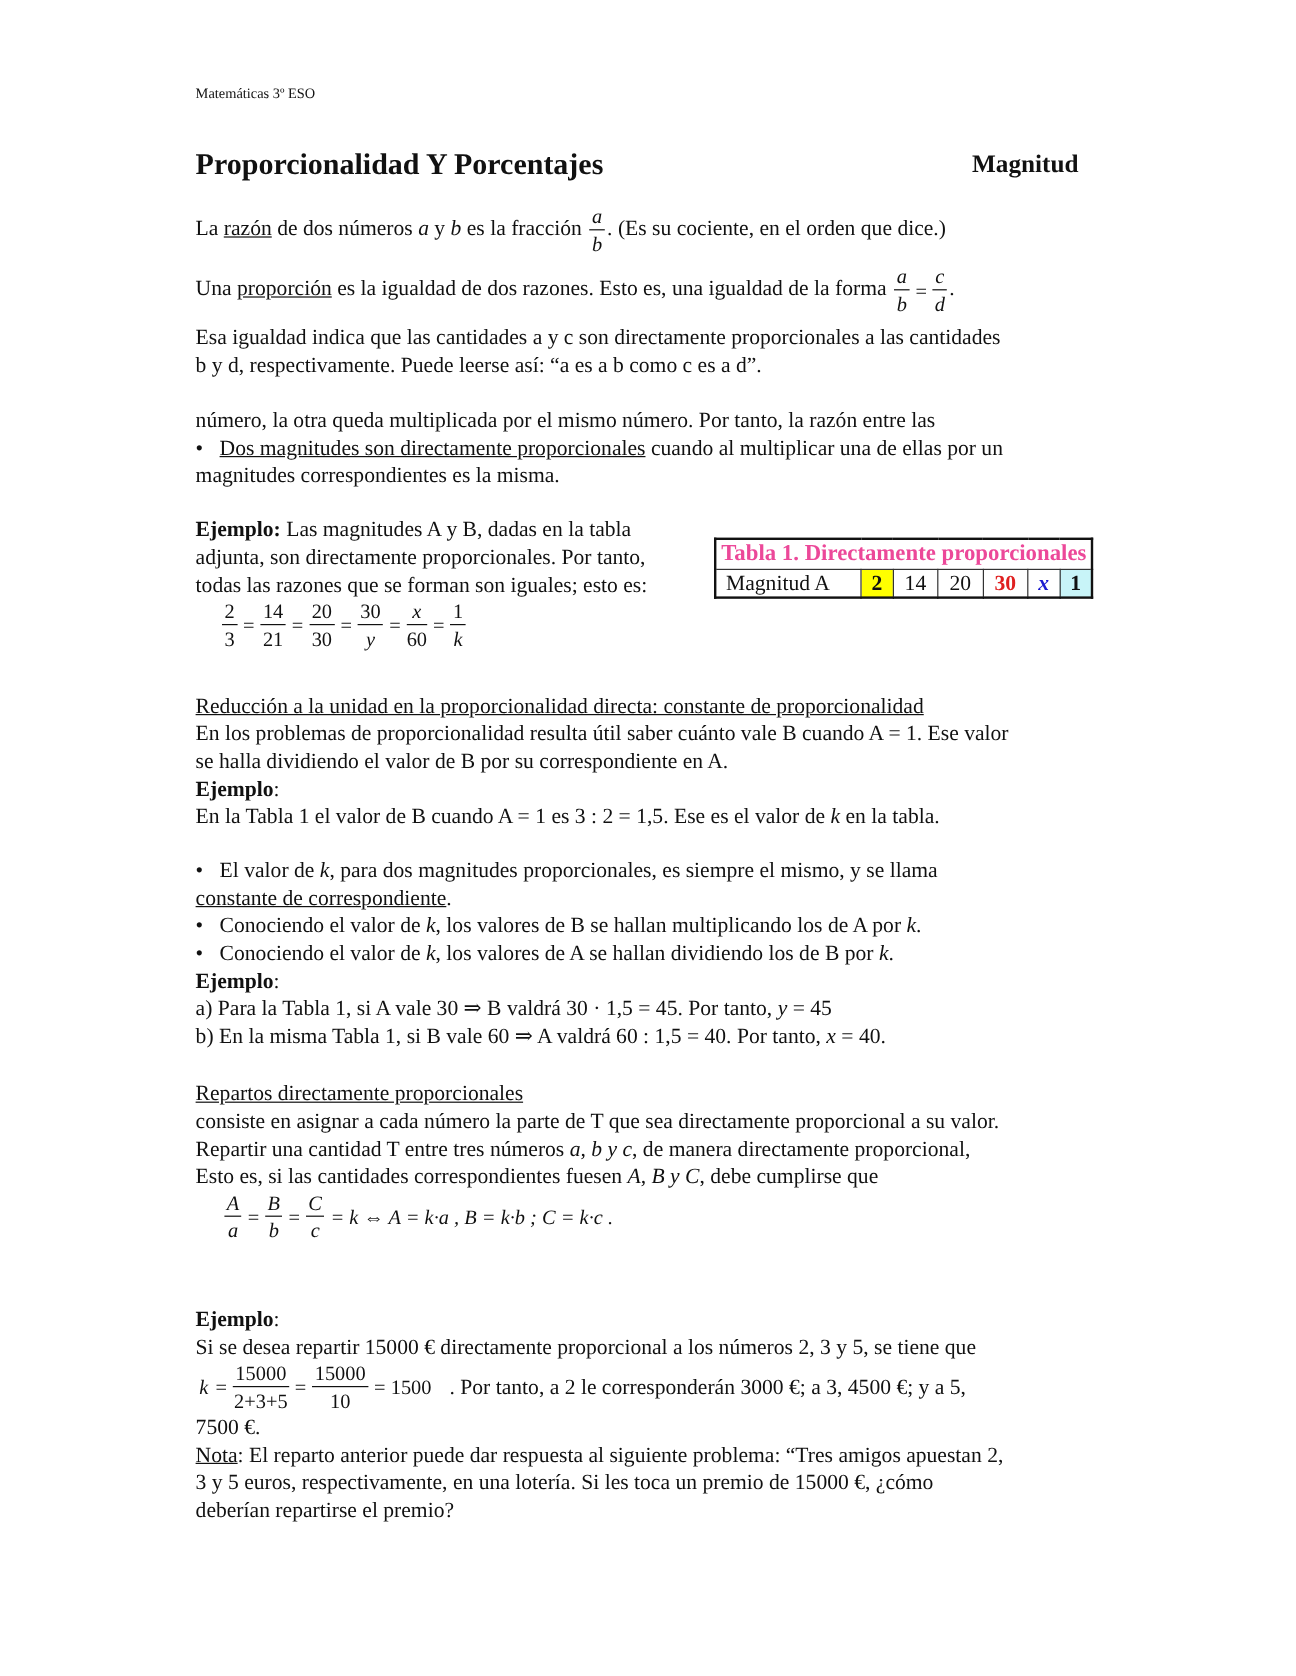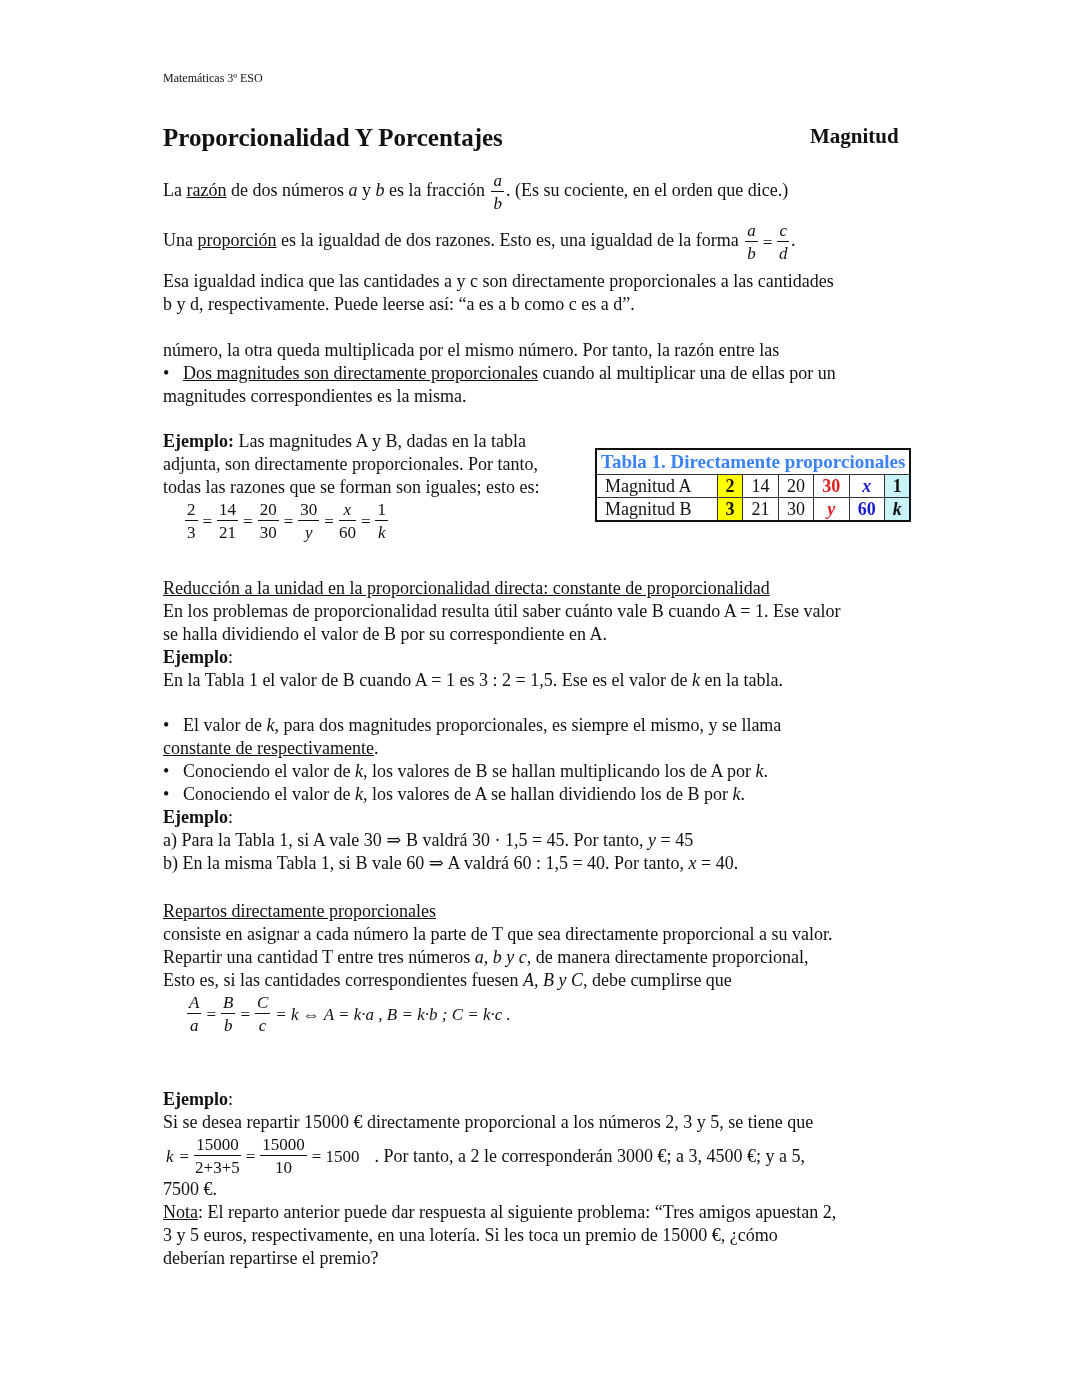--- a/index.html
+++ b/index.html
@@ -9,21 +9,21 @@
   .title-right { position:absolute; left:810px; top:124px; font-size:21px; font-weight:bold; }
   .p { position:absolute; left:163px; font-size:18px; line-height:23px; width:760px; }
   u { text-decoration:underline; }
   i.v { font-style:italic; }
   .frac { display:inline-block; vertical-align:middle; text-align:center; margin:0 2px; line-height:1; }
   .frac .num { display:block; padding:0 2px 2px; border-bottom:1px solid #111; font-size:17px; }
   .frac .den { display:block; padding-top:3px; font-size:17px; }
   .eq { display:inline-block; vertical-align:middle; margin:0 3px; font-size:17px; }
   table.t1 { position:absolute; left:595px; top:448px; border-collapse:collapse; font-size:18px; border:2px solid #111; }
   table.t1 td { border:1px solid #333; padding:0 6px; height:22px; text-align:center; }
-  table.t1 .cap { color:#3b82f6; font-weight:bold; font-size:19px; text-align:center; padding:1px 4px; }
+  table.t1 .cap { color:#ec4899; font-weight:bold; font-size:19px; text-align:center; padding:1px 4px; }
   table.t1 td.lbl { text-align:left; padding-left:8px; width:106px; }
   .yellow { background:#ffff00; font-weight:bold; }
   .cyan { background:#c8f4f8; font-weight:bold; }
   .red { color:#e02020; font-weight:bold; }
   .blue { color:#1a1ad0; font-weight:bold; }
   .bullet { display:inline-block; width:20px; }
 </style>
 </head>
 <body>
 
@@ -67,43 +67,34 @@
       </tr>
   <tr>
     <td class="lbl">Magnitud A</td>
     <td class="yellow">2</td>
     <td>14</td>
     <td>20</td>
     <td class="red">30</td>
     <td class="blue" style="font-style:italic;">x</td>
     <td class="cyan">1</td>
   </tr>
-  <tr>
-    <td class="lbl">Magnitud B</td>
-    <td class="yellow">3</td>
-    <td>21</td>
-    <td>30</td>
-    <td class="red" style="font-style:italic;">y</td>
-    <td class="blue">60</td>
-    <td class="cyan" style="font-style:italic;">k</td>
-  </tr>
 </tbody>
   </table>
 
 <div class="p" style="top:577px;">
   <div><u>Reducción a la unidad en la proporcionalidad directa: constante de proporcionalidad</u></div>
   <div>En los problemas de proporcionalidad resulta útil saber cuánto vale B cuando A = 1. Ese valor</div>
   <div>se halla dividiendo el valor de B por su correspondiente en A.</div>
   <div><b>Ejemplo</b><span>:</span></div>
   <div><span>En la Tabla 1 el valor de B cuando A = 1 es 3 : 2 = 1,5. Ese es el valor de </span><i class="v">k</i><span> en  la tabla.</span></div>
 </div>
 
 <div class="p" style="top:714px;">
   <div><span class="bullet">•</span><span>El valor de </span><i class="v">k</i><span>, para dos magnitudes proporcionales, es siempre el mismo, y se llama</span></div>
-  <div><u>constante de respectivamente</u><span>.</span></div>
+  <div><u>constante de correspondiente</u><span>.</span></div>
   <div><span class="bullet">•</span><span>Conociendo el valor de </span><i class="v">k</i><span>, los valores de B se hallan multiplicando los de A por </span><i class="v">k</i><span>.</span></div>
   <div><span class="bullet">•</span><span>Conociendo el valor de </span><i class="v">k</i><span>, los valores de A se hallan dividiendo los de B por </span><i class="v">k</i><span>.</span></div>
   <div><b>Ejemplo</b><span>:</span></div>
   <div><span>a) Para la Tabla 1, si A vale 30 ⇒ B valdrá 30 · 1,5 = 45. Por tanto, </span><i class="v">y</i><span> = 45</span></div>
   <div><span>b) En la misma Tabla 1, si B vale 60 ⇒ A valdrá 60 : 1,5 = 40. Por tanto, </span><i class="v">x</i><span> = 40.</span></div>
 </div>
 
 <div class="p" style="top:900px;">
   <div><u>Repartos directamente proporcionales</u></div>
   <div>consiste en asignar a cada número la parte de T que sea directamente proporcional a su valor.</div>

